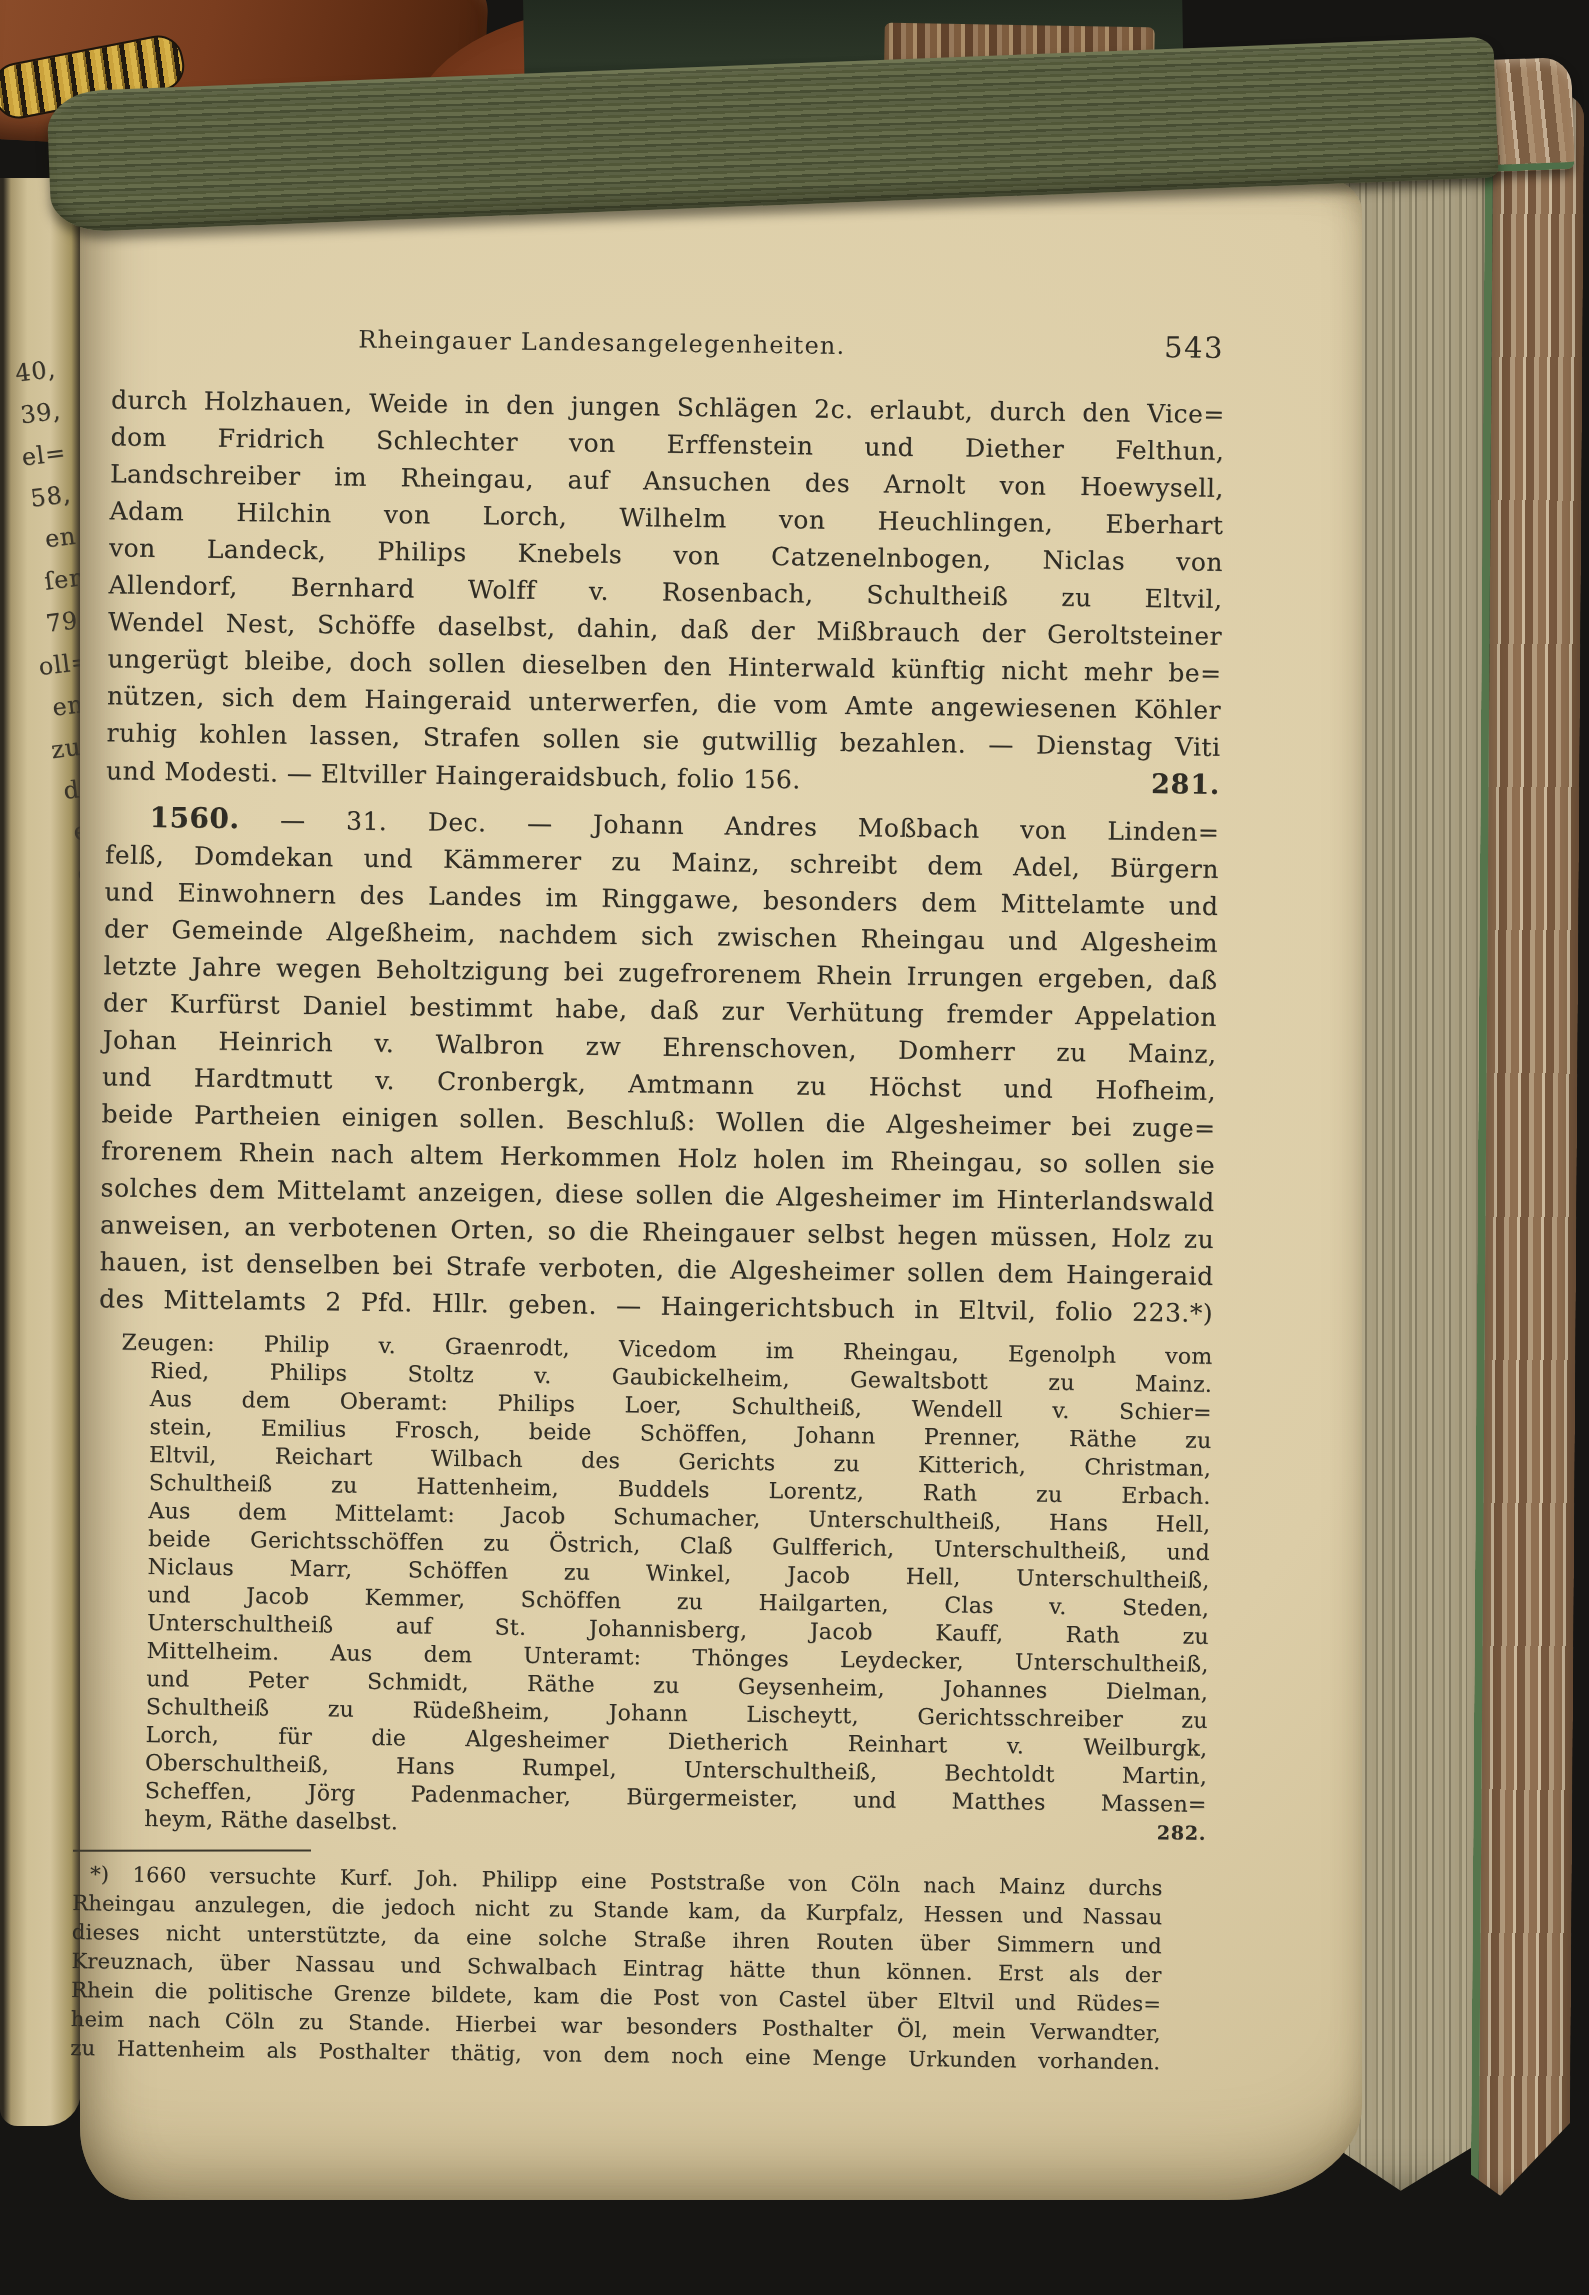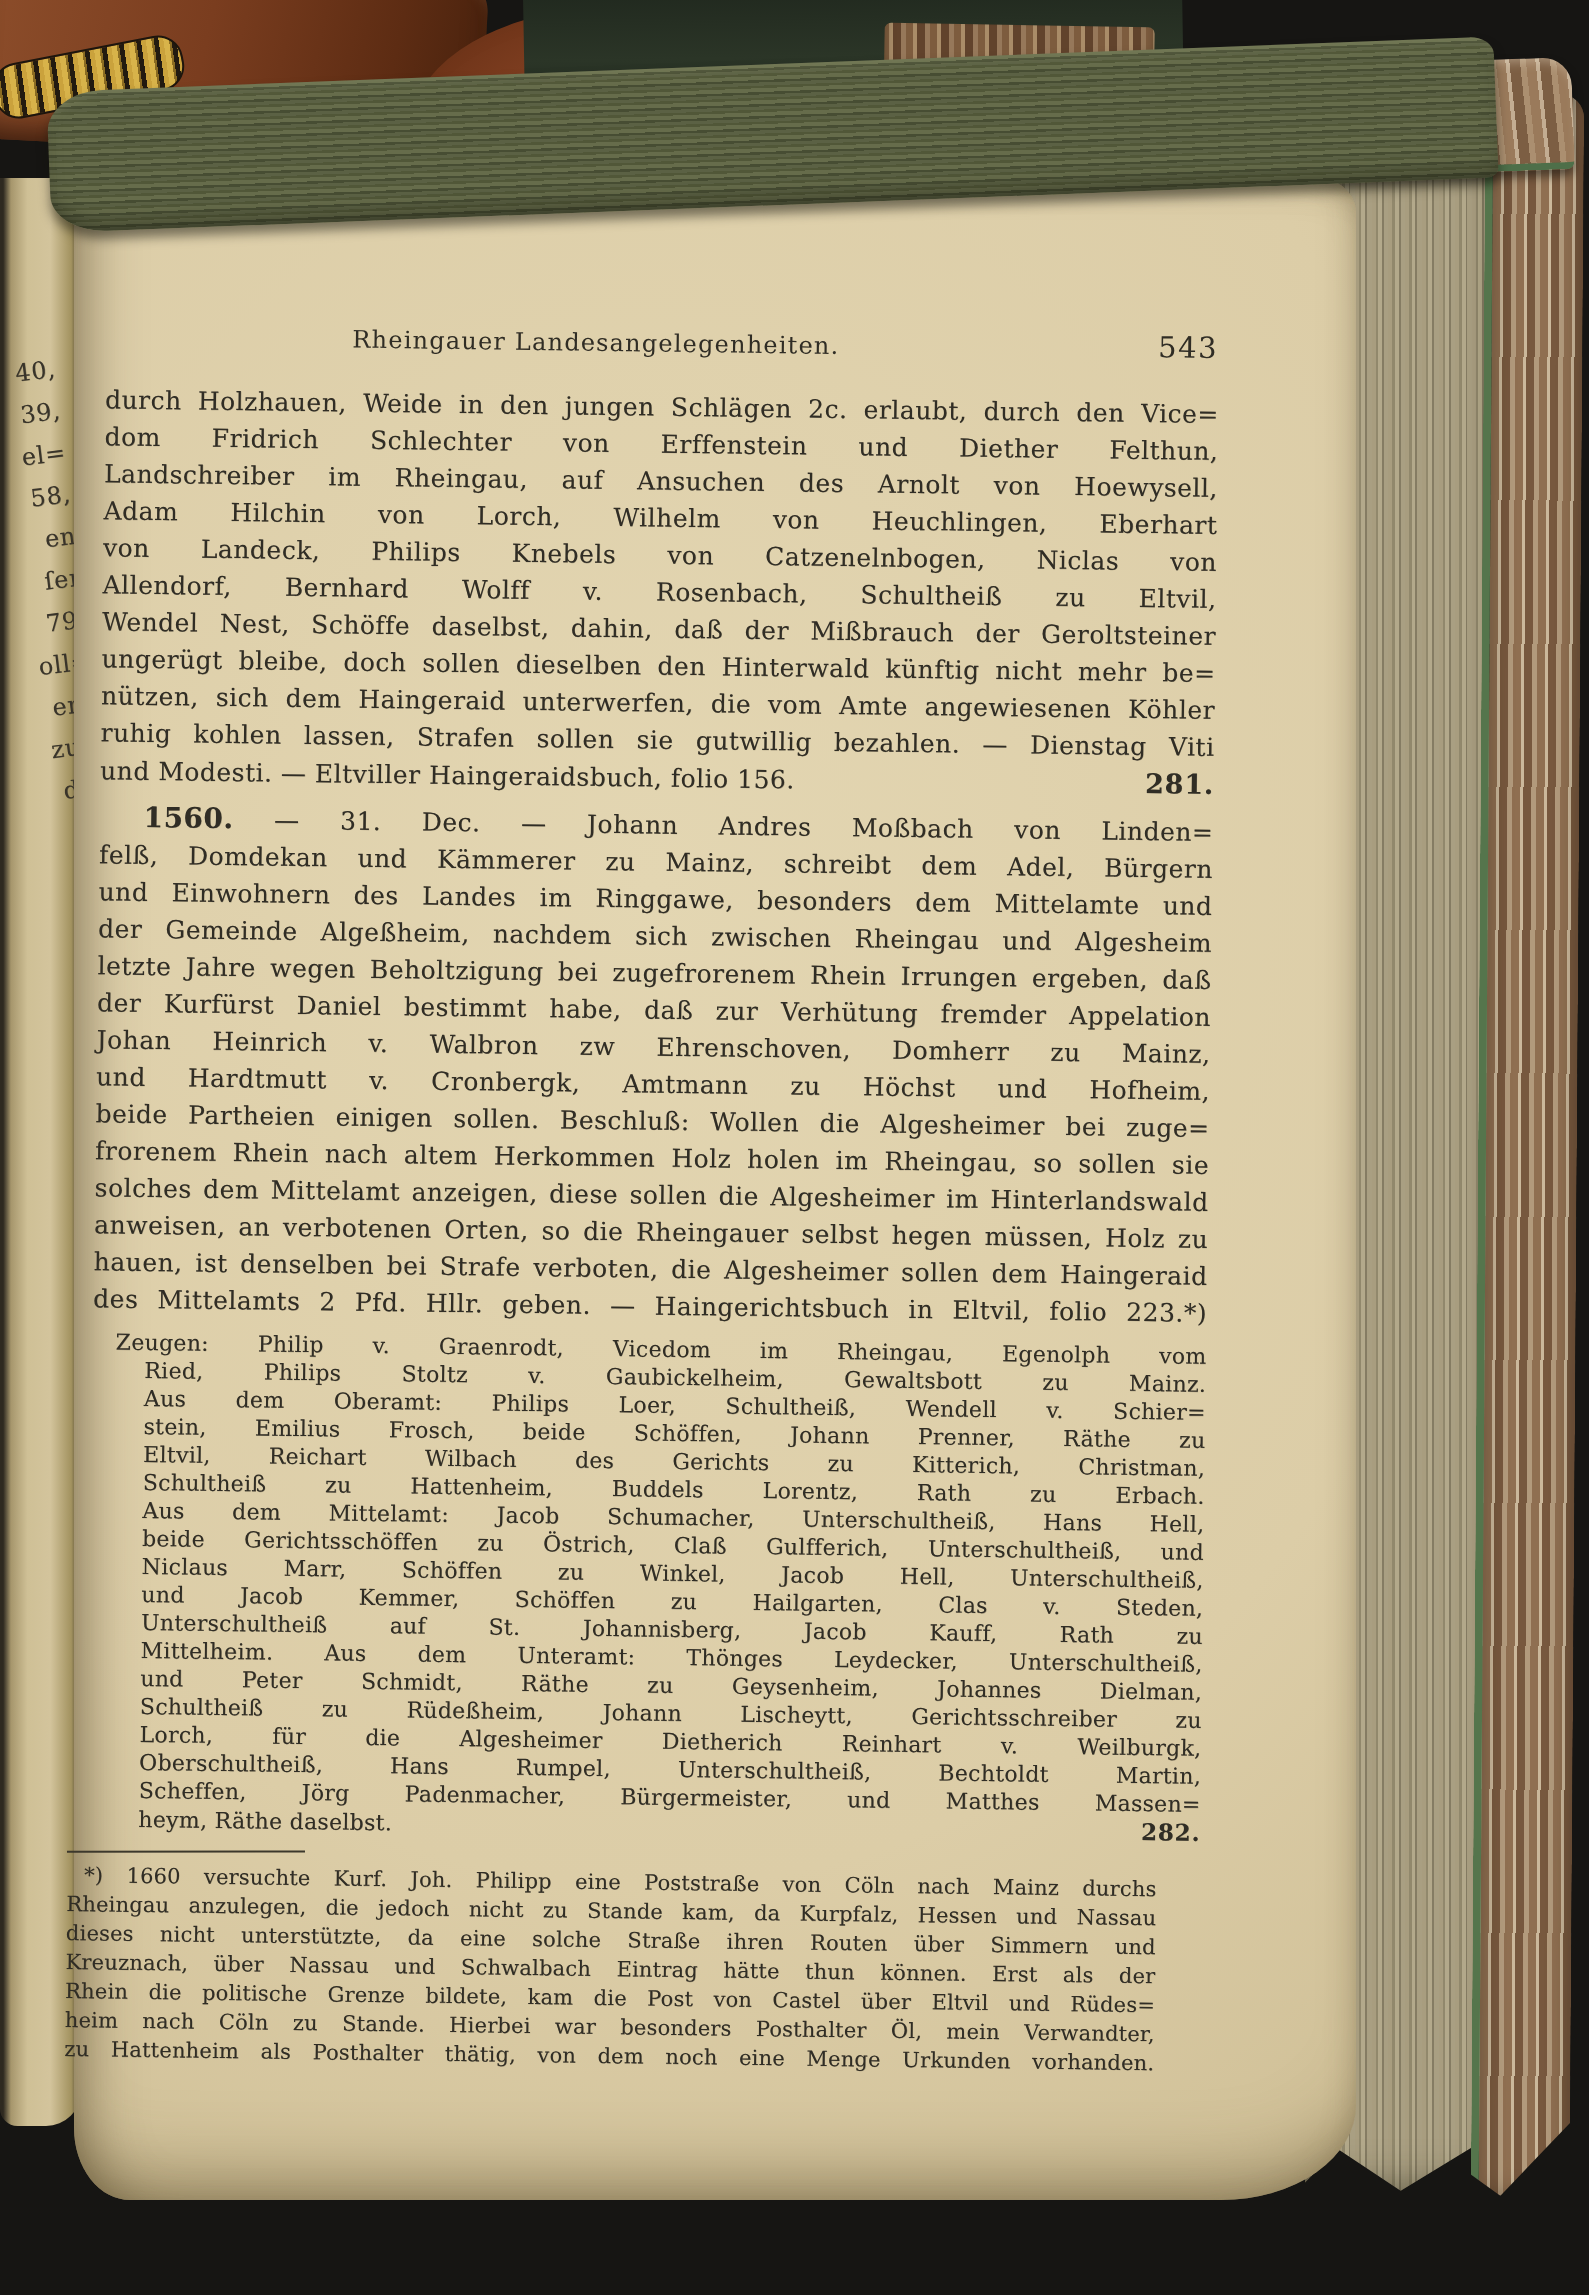--- a/index.html
+++ b/index.html
@@ -62,21 +62,21 @@
   .gutter{left:0;top:178px;width:81px;height:1948px;z-index:3;
     background:linear-gradient(90deg,#2e2920 0 3.2px,#a6966c 11px,#cfc096 34%,#d3c49c 62%,#a2925f 88%,#4e4531 97%,#3a342a 100%);
     border-radius:0 0 35px 17.5px;}
   .frags{position:absolute;left:1.6px;top:170px;width:51px;
     transform:rotate(-7deg);transform-origin:top right;
     color:#39342a;font-size:24px;}
   .frag{height:42px;display:flex;align-items:center;justify-content:flex-end;
     letter-spacing:0.8px;text-shadow:0.4px 0.4px 0 rgba(45,40,30,.4);}
 
   
-  .page{left:74px;top:175px;width:1282px;height:2025px;z-index:3;
+  .page{left:80px;top:175px;width:1282px;height:2025px;z-index:3;
     background:radial-gradient(120% 90% at 45% 35%,#e3d6b2 0%,#dccda7 55%,#cfbf96 85%,#c2b086 100%);
     border-radius:3.2px 48px 135px 56px/3.2px 37px 95px 72px;
     box-shadow:inset 37px 0 56px -27px rgba(70,55,28,.5),
                inset -12.7px 0 32px -16px rgba(90,75,45,.35),
                inset 0 -68px 75px -48px rgba(95,80,45,.5),
                inset 0 24px 40px -24px rgba(100,90,58,.35);}
 
   .textblock{position:absolute;left:32px;top:148px;width:1114px;
     transform:rotate(0.75deg);transform-origin:48px 0;
     color:#302d25;}
@@ -96,21 +96,21 @@
   .recnum{font-weight:bold;font-size:27px;letter-spacing:0.8px;text-align:right;}
 
   .para2{margin-top:9.5px;}
   .p2first{text-align:justify;text-align-last:justify;text-indent:44px;
     text-shadow:0.3px 0.3px 0 rgba(45,40,30,.35);}
   .year{font-weight:bold;font-size:28px;}
 
   .witnesses{margin-top:11px;margin-left:52px;width:1062px;
     font-size:22px;line-height:28px;letter-spacing:0.3px;}
   .witnesses .lines .tline:first-child{margin-left:-29px;}
-  .wlast .recnum{font-size:23px;}
+  .wlast .recnum{font-size:19px;}
 
   .fnrule{margin:16px 0 9.5px -19px;width:238px;height:2.4px;background:#3c382c;
     transform:rotate(-0.8deg);}
   .footnote{margin-left:-19px;width:1090px;
     font-size:21px;line-height:29px;letter-spacing:0.2px;}
   .footnote .lines .tline:first-child{text-indent:17.5px;}
 </style>
 </head>
 <body>
 

